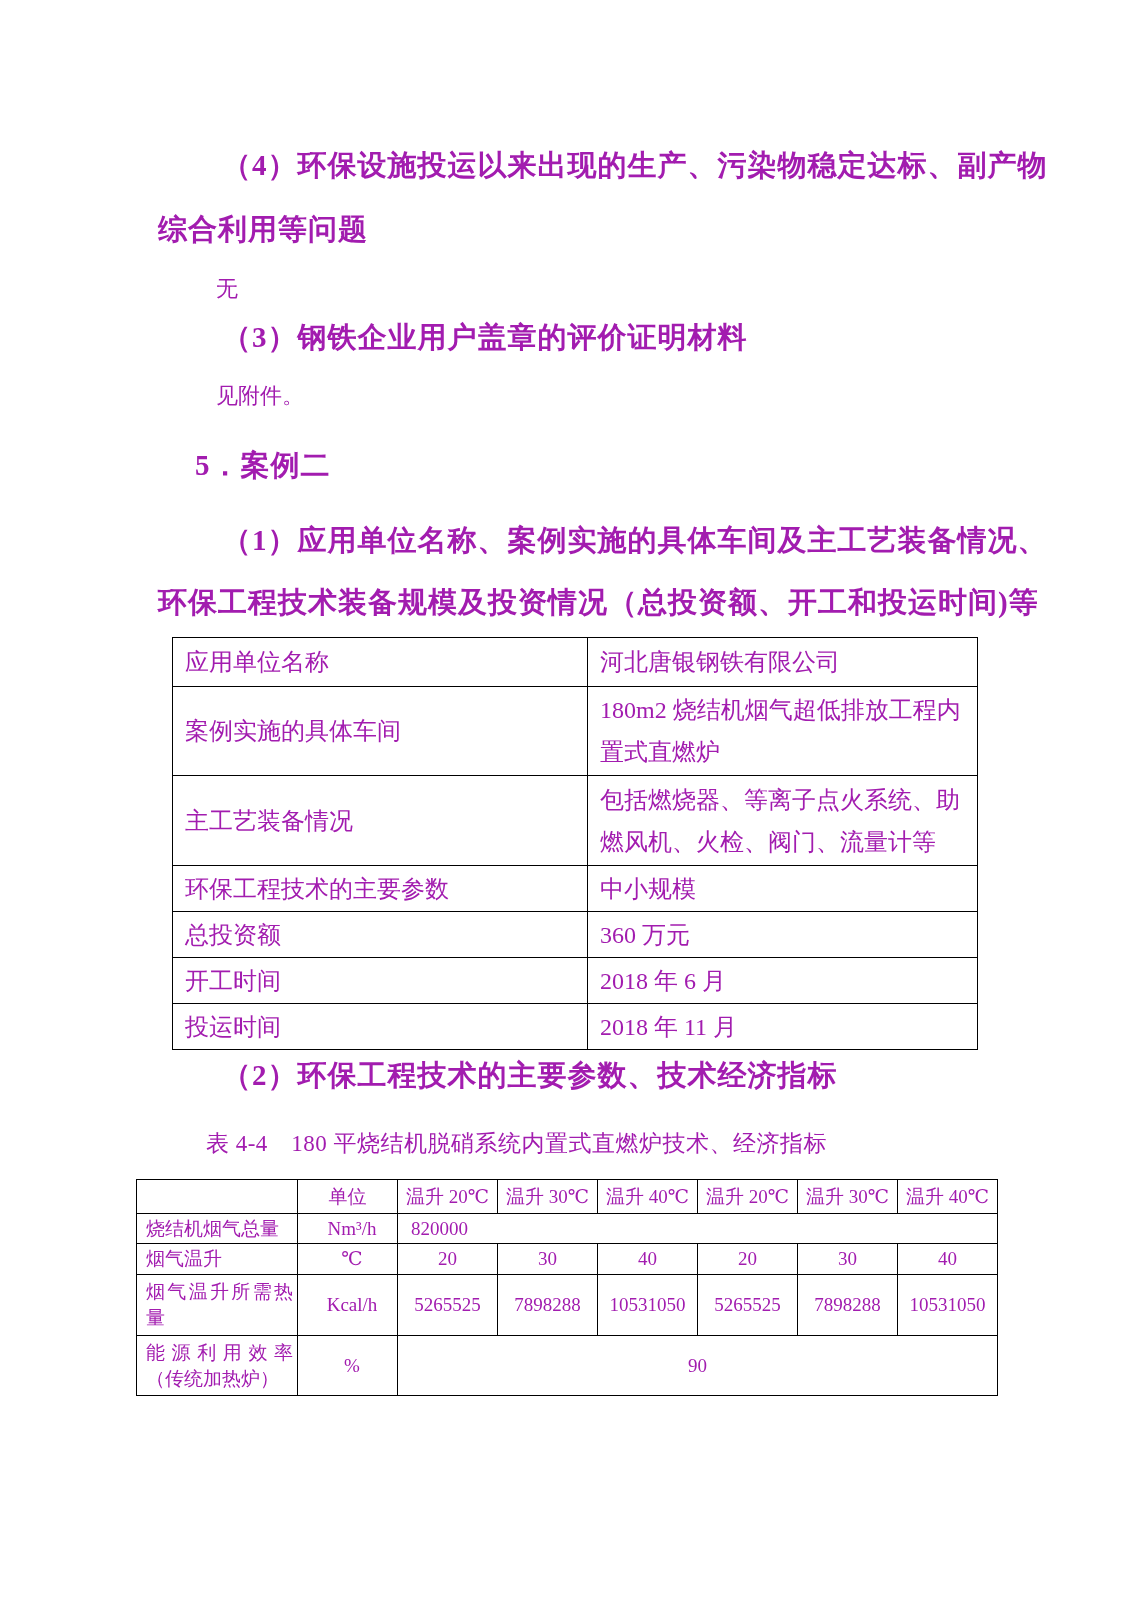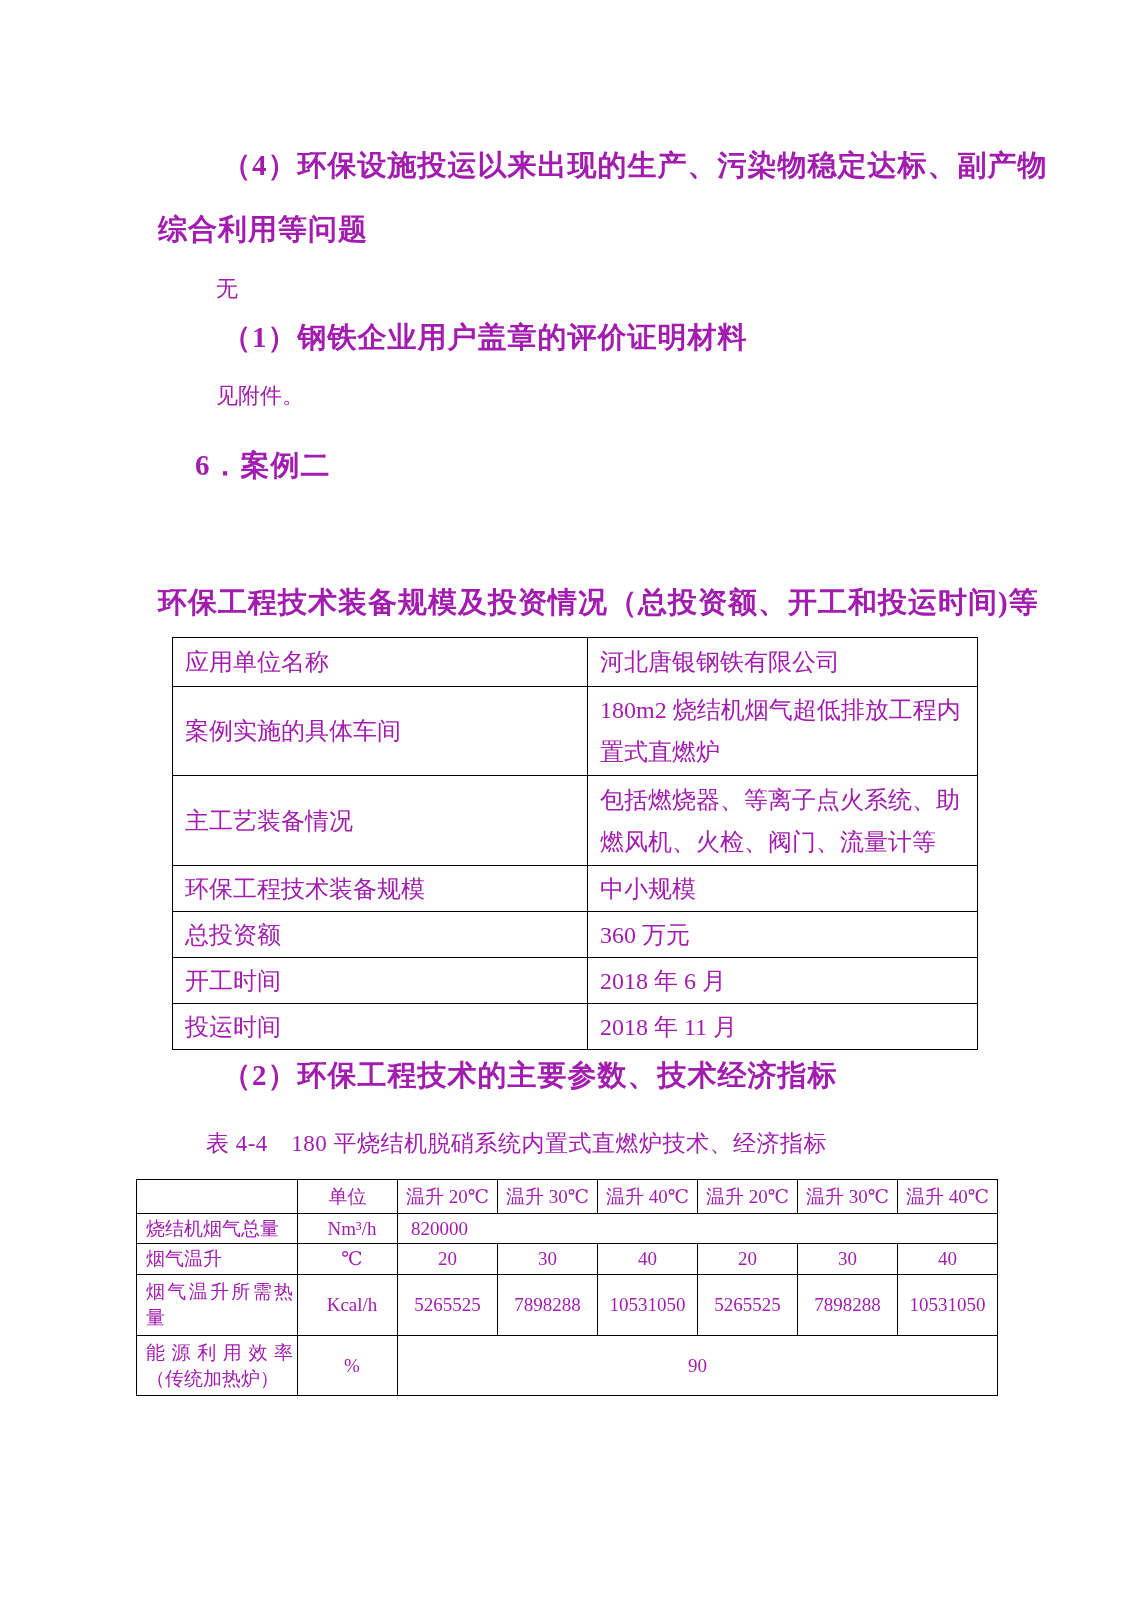--- a/index.html
+++ b/index.html
@@ -76,42 +76,43 @@
 </style>
 </head>
 <body>
 
 <div class="page">
 
   <div class="abs h" style="left:222px; top:146px;">（4）环保设施投运以来出现的生产、污染物稳定达标、副产物</div>
   <div class="abs h" style="left:158px; top:210px;">综合利用等问题</div>
   <div class="abs b" style="left:216px; top:274px;">无</div>
 
-  <div class="abs h" style="left:222px; top:318px;">（1）钢铁企业用户盖章的评价证明材料</div>
+  <div class="abs h" style="left:222px; top:318px;">（3）钢铁企业用户盖章的评价证明材料</div>
   <div class="abs b" style="left:216px; top:381px;">见附件。</div>
 
-  <div class="abs h" style="left:195px; top:446px;">6．案例二</div>
+  <div class="abs h" style="left:195px; top:446px;">5．案例二</div>
+  <div class="abs h" style="left:222px; top:521px;">（1）应用单位名称、案例实施的具体车间及主工艺装备情况、</div>
   <div class="abs h" style="left:158px; top:583px;">环保工程技术装备规模及投资情况（总投资额、开工和投运时间)等</div>
 
   <table class="t1">
     <tbody>
         <tr class="r1">
       <td class="c1">应用单位名称</td>
       <td>河北唐银钢铁有限公司</td>
     </tr>
     <tr class="r2">
       <td class="c1">案例实施的具体车间</td>
       <td>180m2 烧结机烟气超低排放工程内置式直燃炉</td>
     </tr>
     <tr class="r3">
       <td class="c1">主工艺装备情况</td>
       <td>包括燃烧器、等离子点火系统、助燃风机、火检、阀门、流量计等</td>
     </tr>
     <tr class="r4">
-      <td class="c1">环保工程技术装备规模</td>
+      <td class="c1">环保工程技术的主要参数</td>
       <td>中小规模</td>
     </tr>
     <tr class="r5">
       <td class="c1">总投资额</td>
       <td>360 万元</td>
     </tr>
     <tr class="r6">
       <td class="c1">开工时间</td>
       <td>2018 年 6 月</td>
     </tr>

